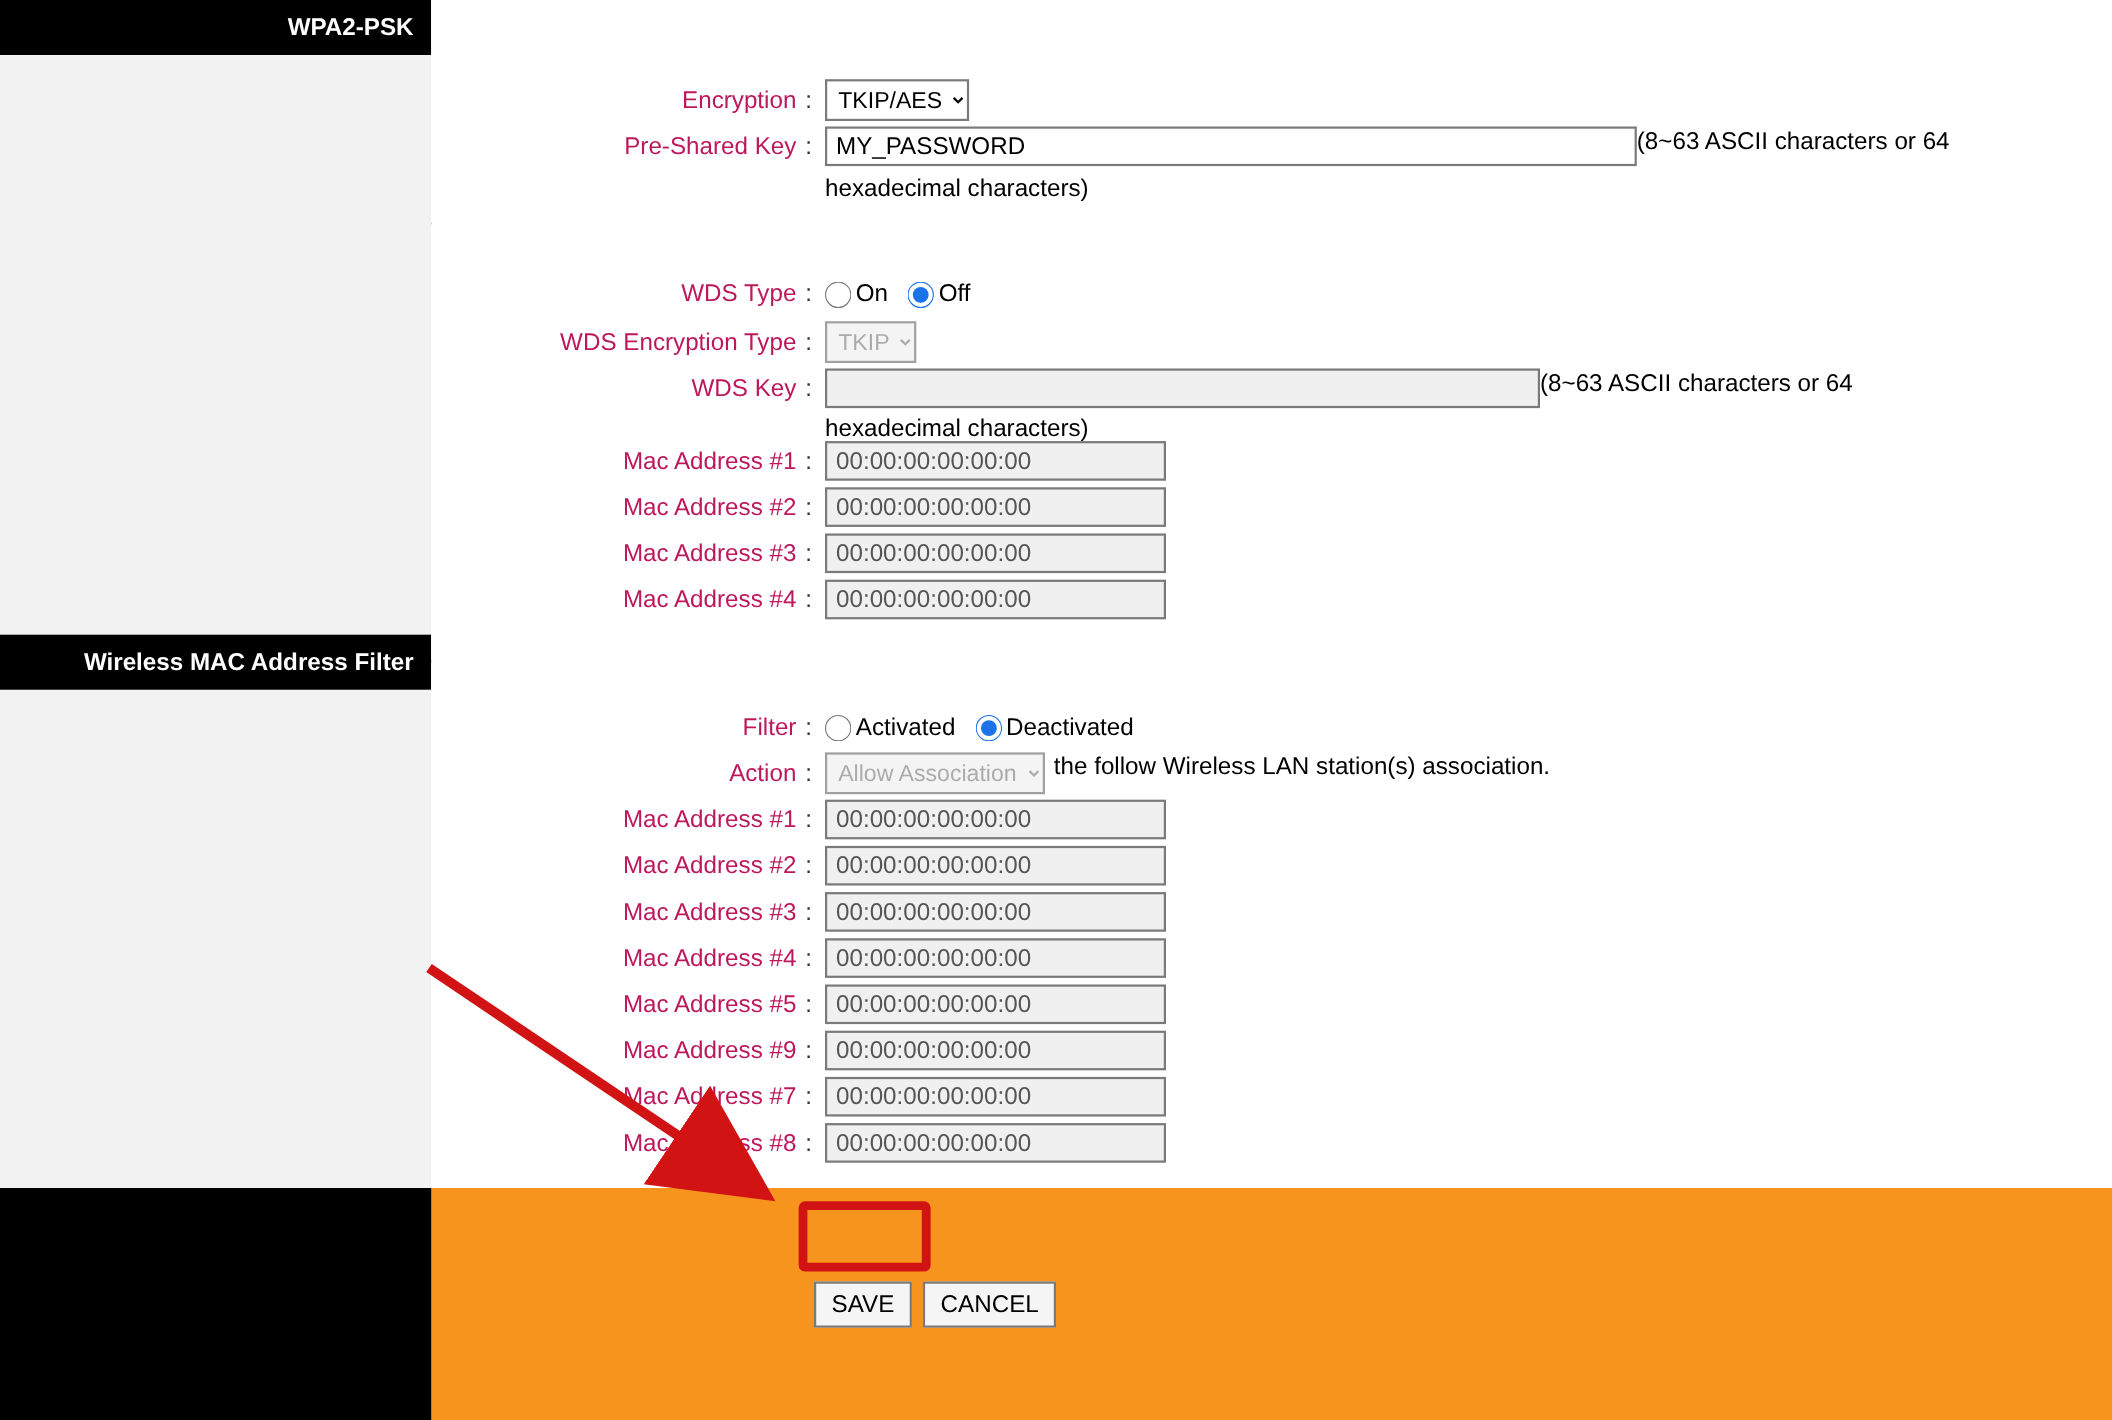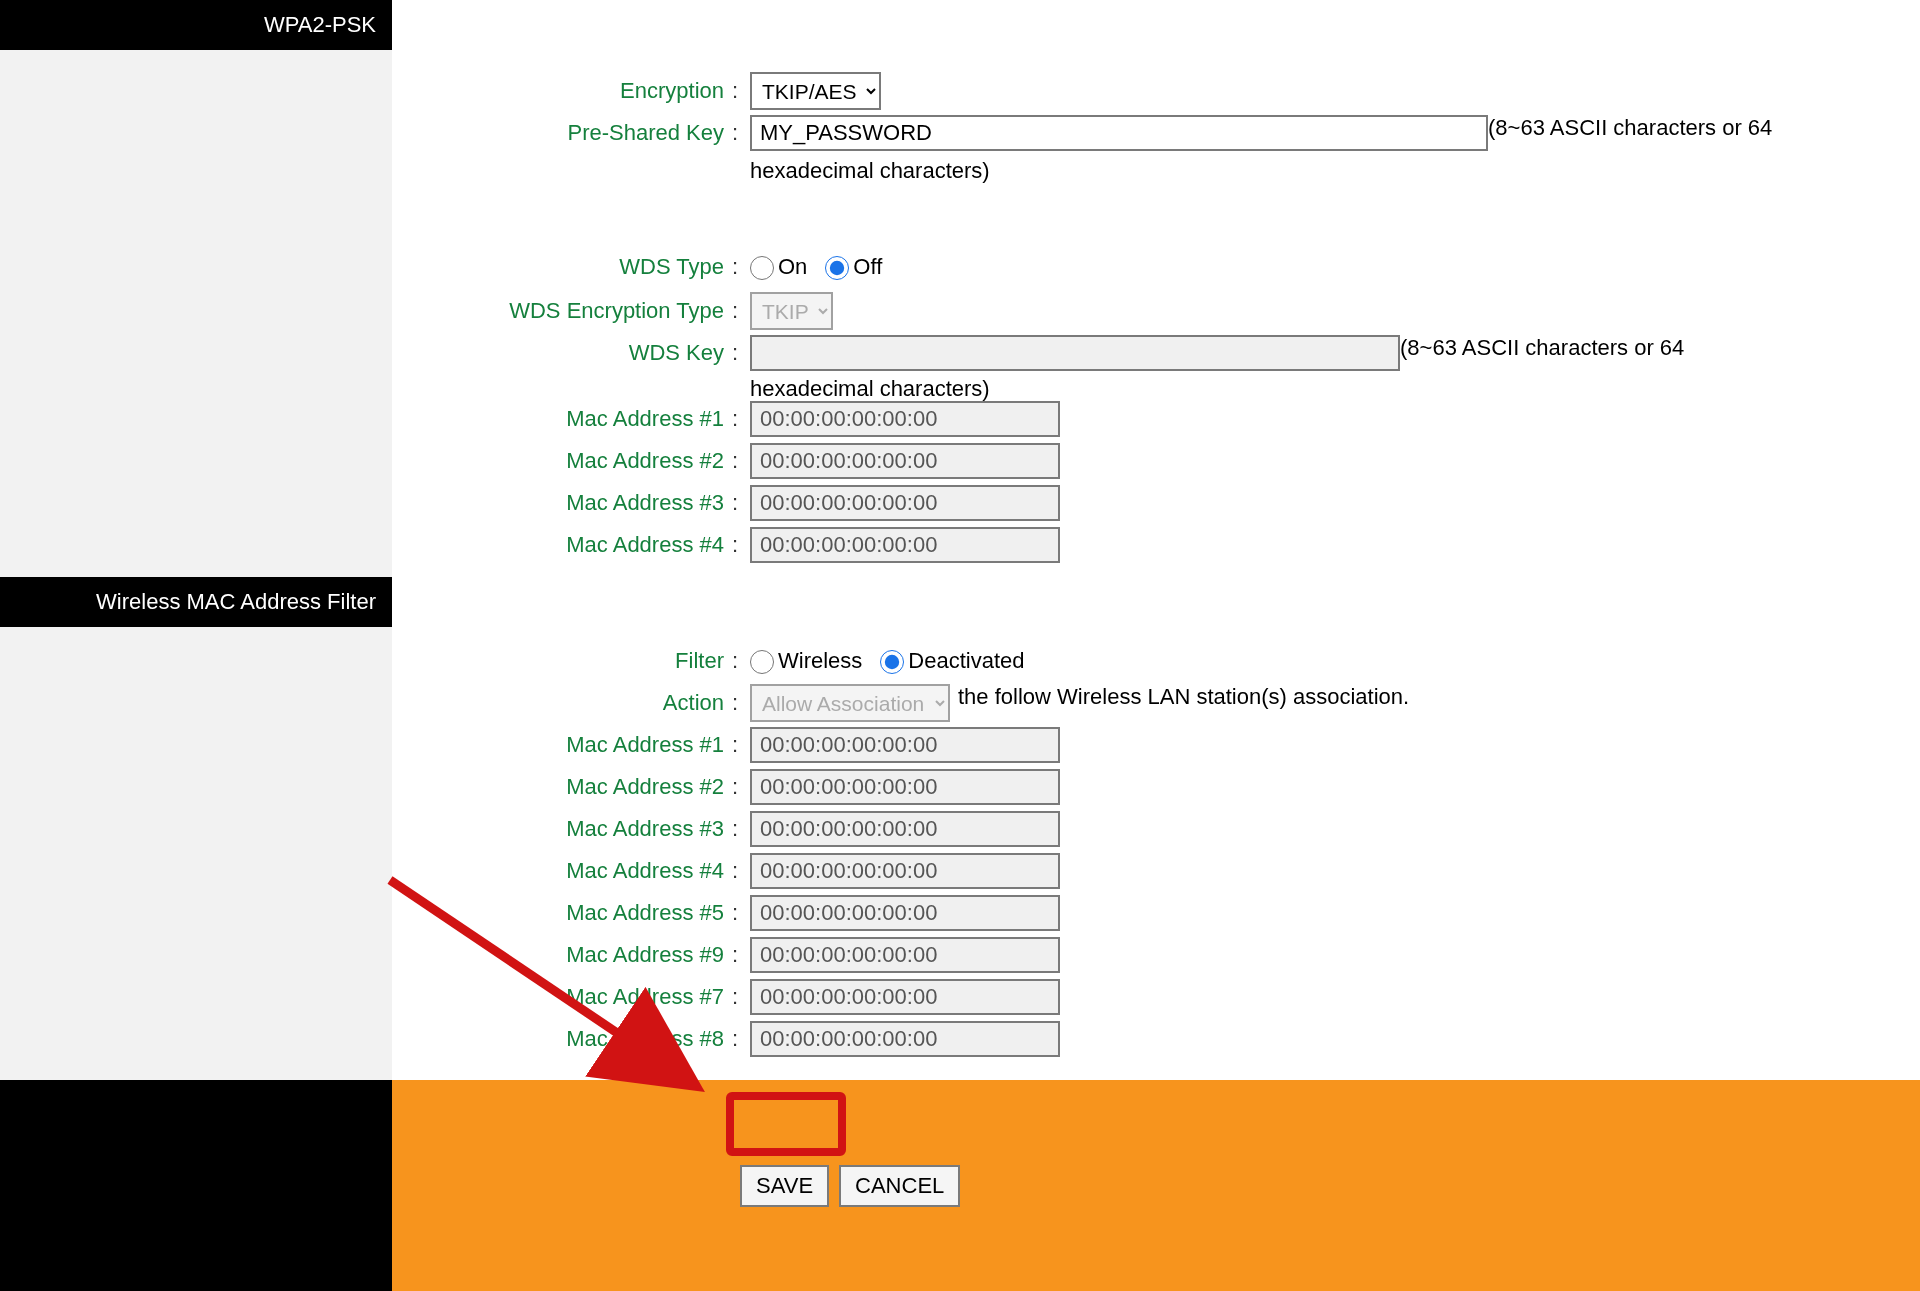--- a/index.html
+++ b/index.html
@@ -24,21 +24,21 @@
     width: 392px;
     height: 1080px;
     background: #f2f2f2;
   }
   .sidebar-label {
     position: absolute;
     left: 0;
     width: 392px;
     background: #000;
     color: #fff;
-    font-weight: normal;
+    font-weight: bold;
     padding: 12px 16px 12px 0;
     text-align: right;
     font-size: 22px;
   }
   .content {
     position: absolute;
     left: 392px;
     top: 0;
     right: 0;
     height: 1080px;
@@ -57,21 +57,21 @@
     right: 0;
     height: 42px;
     display: flex;
     align-items: center;
   }
   .lbl {
     width: 340px;
     text-align: right;
     padding-right: 8px;
     font-size: 22px;
-    color: #15803d;
+    color: #be185d;
   }
   .colon { width: 14px; text-align:left; color:#333; font-size: 22px;}
   .val { padding-left: 4px; display:flex; align-items:flex-start; flex-wrap:wrap; }
   .hint { font-size: 22px; color: #000; }
   select {
     font-size: 21px;
     padding: 4px 6px;
     border: 2px solid #7a7a7a;
     background: #fff;
     height: 38px;
@@ -233,21 +233,21 @@
       <div class="colon">:</div>
       <div class="val">
           <input type="text" disabled="" style="width: 310px;" value="00:00:00:00:00:00">
         </div>
     </div>
 
     <div class="row" style="top:640px;">
       <div class="lbl">Filter</div>
       <div class="colon">:</div>
       <div class="val">
-        <label class="radio-label"><input type="radio" name="mfactive" style=""><span>Wireless</span></label>
+        <label class="radio-label"><input type="radio" name="mfactive" style=""><span>Activated</span></label>
         <label class="radio-label"><input type="radio" name="mfactive" checked="" style=""><span>Deactivated</span></label>
       </div>
     </div>
     <div class="row" style="top:682px;">
       <div class="lbl">Action</div>
       <div class="colon">:</div>
       <div class="val">
         <select disabled="">
           <option>Allow Association</option>
         </select>

